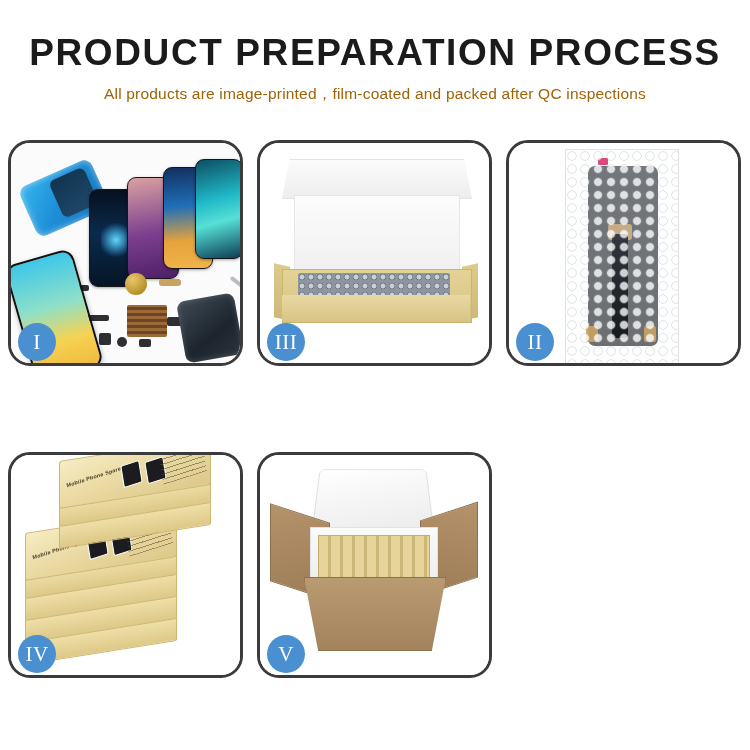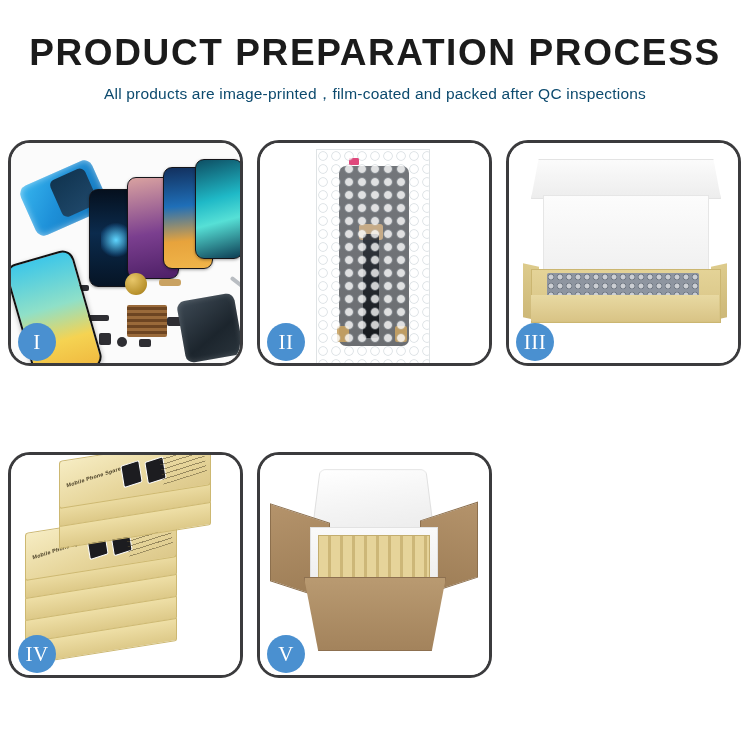--- a/index.html
+++ b/index.html
@@ -11,21 +11,21 @@
   .page{width:750px;height:546px;position:relative;background:#fff;}
 
   
   .header{text-align:center;padding-top:34px;}
   .title{
     font-size:37px;font-weight:700;letter-spacing:1.6px;
     color:#1b1b1b;line-height:1;white-space:nowrap;
     font-family:"Liberation Sans",sans-serif;
   }
   .subtitle{
-    margin-top:13px;font-size:15.5px;color:#0c4a6e;
+    margin-top:13px;font-size:15.5px;color:#a16207;
     letter-spacing:.2px;white-space:nowrap;
   }
 
   
   .grid{
     position:absolute;left:8px;top:140px;
     width:734px;height:552px;
     display:grid;grid-template-columns:repeat(3,235px);
     grid-template-rows:226px 226px;
     column-gap:14px;row-gap:86px;
@@ -273,45 +273,45 @@
           <div class="pt" style="left:104px;top:46px;width:16px;height:9px;"></div>
           <div class="backhousing"></div>
           <div class="pt" style="left:166px;top:10px;width:18px;height:4px;background:#b9bdc2;transform:rotate(38deg);"></div>
         </div>
         <div class="bigphone"></div>
       </div>
       <div class="badge">I</div>
     </div>
 
     <div class="panel">
+      <div class="panel-inner p3">
+        <div class="box3lid"></div>
+        <div class="foam3"></div>
+        <div class="kraftleftflap"></div>
+        <div class="kraftrightflap"></div>
+        <div class="kraftbase"></div>
+        <div class="greybubble"></div>
+        <div class="kraftfrontface"></div>
+      </div>
+      <div class="badge">III</div>
+    </div>
+
+    <div class="panel">
       <div class="panel-inner p2">
         <div class="bubblebag">
           <div class="screenin"></div>
           <div class="redmark"></div>
           <div class="connector"></div>
           <div class="flexstrip"></div>
           <div class="goldtab" style="left:20px;top:176px;"></div>
           <div class="goldtab" style="left:78px;top:176px;"></div>
           <div class="bubbleoverlay"></div>
         </div>
       </div>
       <div class="badge">II</div>
-    </div>
-
-    <div class="panel">
-      <div class="panel-inner p3">
-        <div class="box3lid"></div>
-        <div class="foam3"></div>
-        <div class="kraftleftflap"></div>
-        <div class="kraftrightflap"></div>
-        <div class="kraftbase"></div>
-        <div class="greybubble"></div>
-        <div class="kraftfrontface"></div>
-      </div>
-      <div class="badge">III</div>
     </div>
 
     <div class="panel">
       <div class="panel-inner p4">
         <div class="stack">
           <div class="sbox" style="left:6px;top:160px;"></div>
           <div class="sbox" style="left:6px;top:138px;"></div>
           <div class="sbox" style="left:6px;top:116px;"></div>
           <div class="sbox" style="left:6px;top:94px;"></div>
           <div class="sbox-top" style="left:6px;top:52px;">

